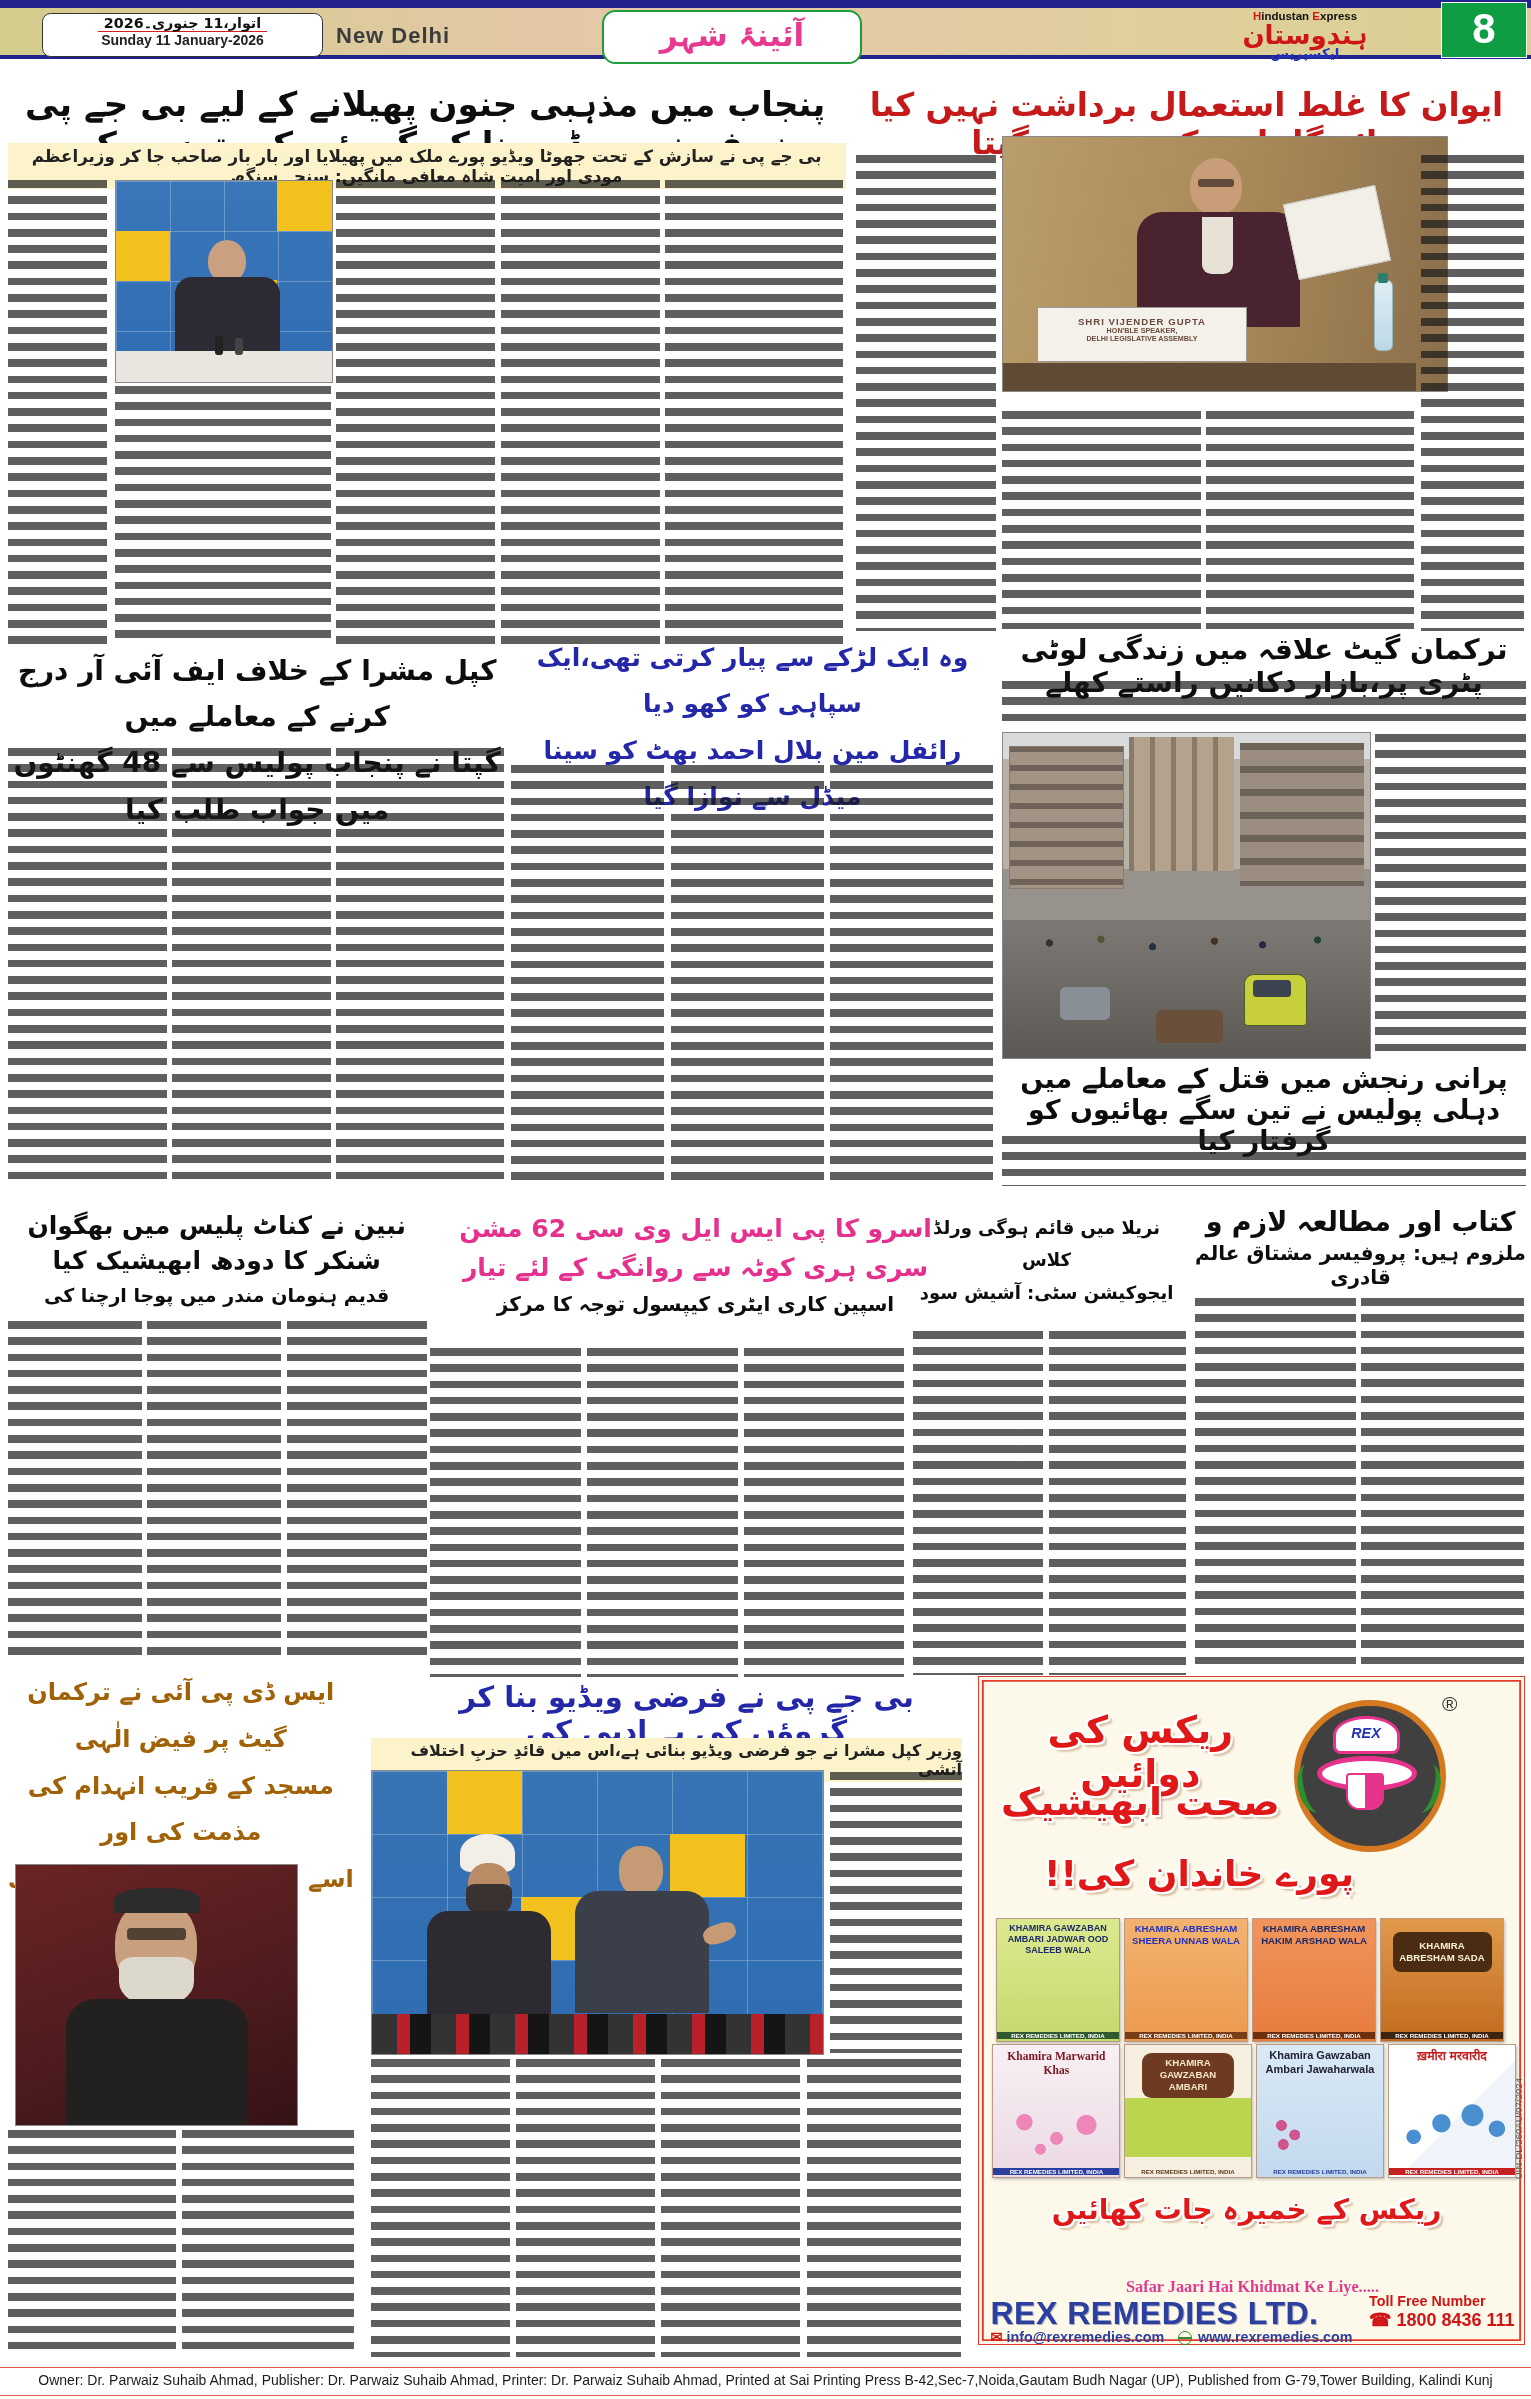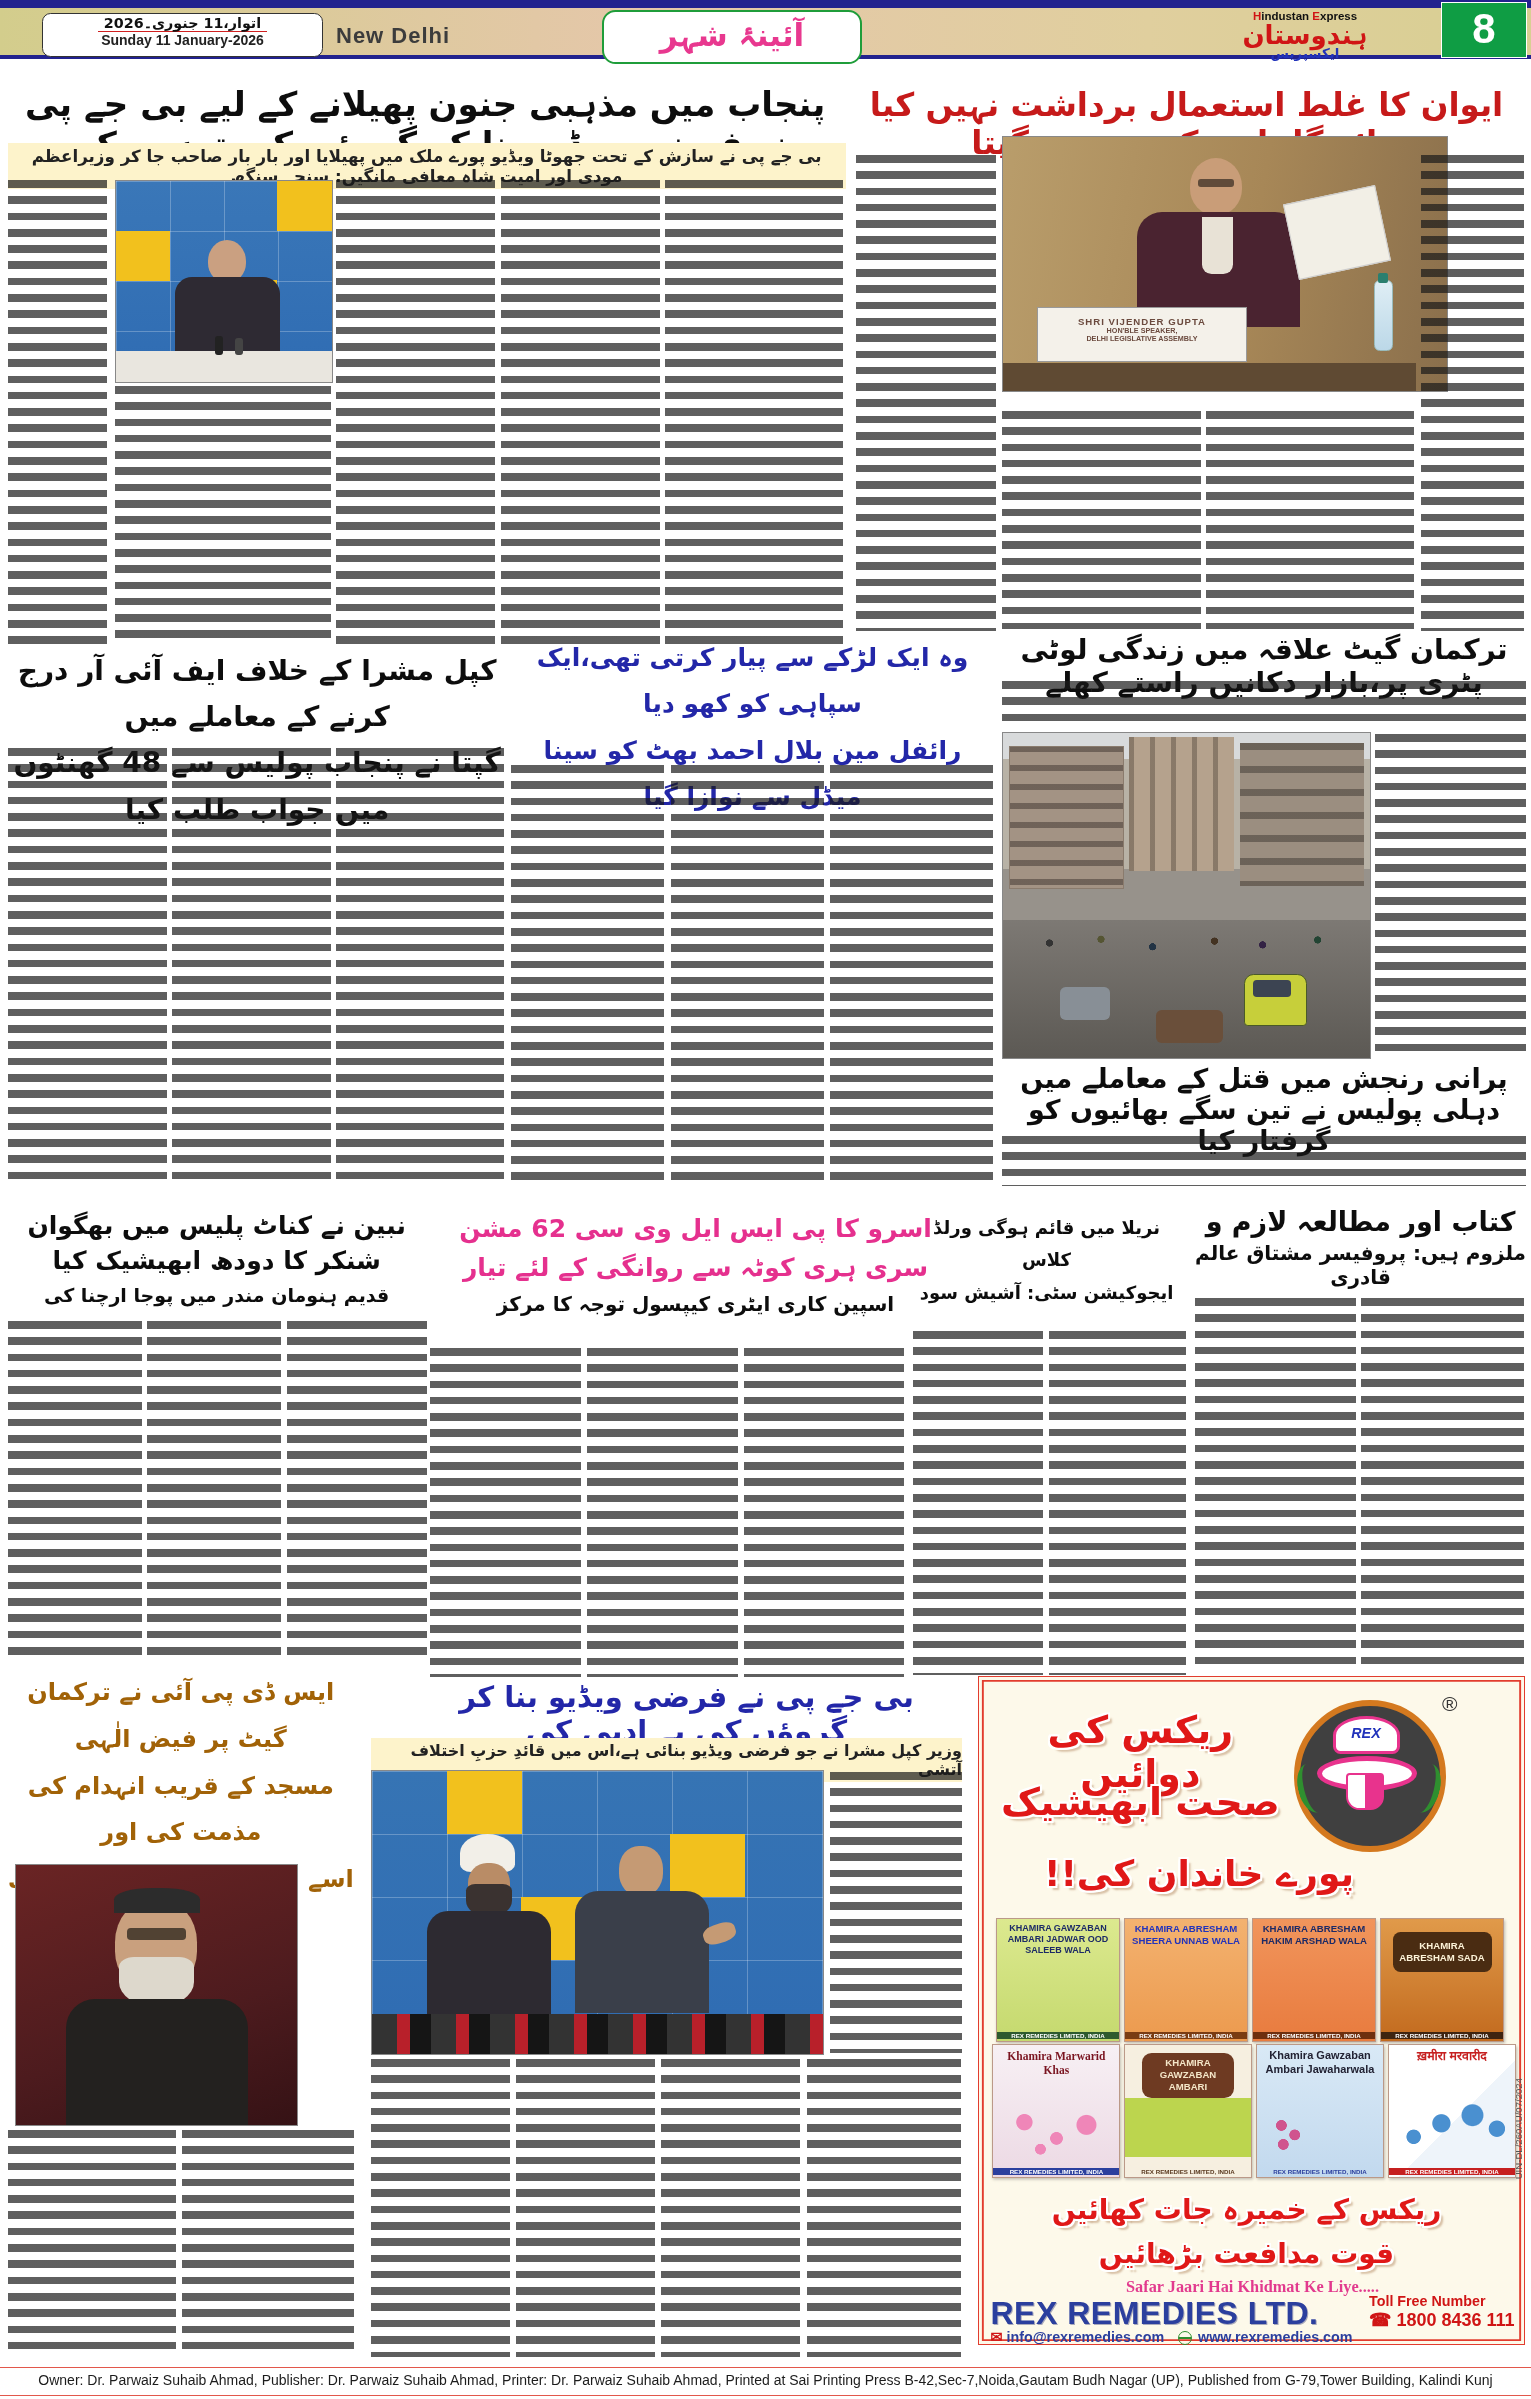--- a/index.html
+++ b/index.html
@@ -261,21 +261,20 @@
     </div>
     <div class="pbox" style="left:409px;top:367px;width:126px;height:132px;background:linear-gradient(135deg,#ffffff 0 55%,#eef4fa 55%);">
       <div class="pname" style="font-size:12.4px;color:#c62020;">ख़मीरा मरवारीद</div>
       <div class="abs" style="left:7.6px;top:54px;width:111px;height:54px;
            background:radial-gradient(circle 7.6px at 15% 70%,#4a90d0 90%,transparent),radial-gradient(circle 9.6px at 40% 45%,#4a90d0 90%,transparent),
            radial-gradient(circle 11.5px at 68% 30%,#4a90d0 90%,transparent),radial-gradient(circle 8.6px at 90% 55%,#4a90d0 90%,transparent);"></div>
       <div class="pfoot" style="background:#c62020;color:#fff;">REX REMEDIES LIMITED, INDIA</div>
     </div>
 
     <div class="abs ur adred" style="left:38px;top:516px;width:459px;font-size:28px;">ریکس کے خمیرہ جات کھائیں</div>
-    <div class="abs ur adred" style="left:38px;top:560px;width:459px;font-size:28px;">قوت مدافعت بڑھائیں</div>
     <div class="abs" style="left:0;top:600px;width:547px;text-align:center;font-size:16.3px;font-weight:bold;color:#e23a8e;font-family:'Liberation Serif',serif;">Safar Jaari Hai Khidmat Ke Liye.....</div>
 
     <div class="abs" style="left:11.5px;top:618px;width:375px;font-size:32px;font-weight:bold;color:#2b3f9e;letter-spacing:0.5px;text-shadow:1px 1px 0 #aab;">REX REMEDIES LTD.</div>
     <div class="abs" style="left:390px;top:616px;width:151px;text-align:left;">
       <div style="font-size:14.3px;font-weight:bold;color:#d01515;">Toll Free Number</div>
       <div style="font-size:18px;font-weight:bold;color:#d01515;">
         <span>☎</span>
         <span>1800 8436 111</span>
       </div>
     </div>

